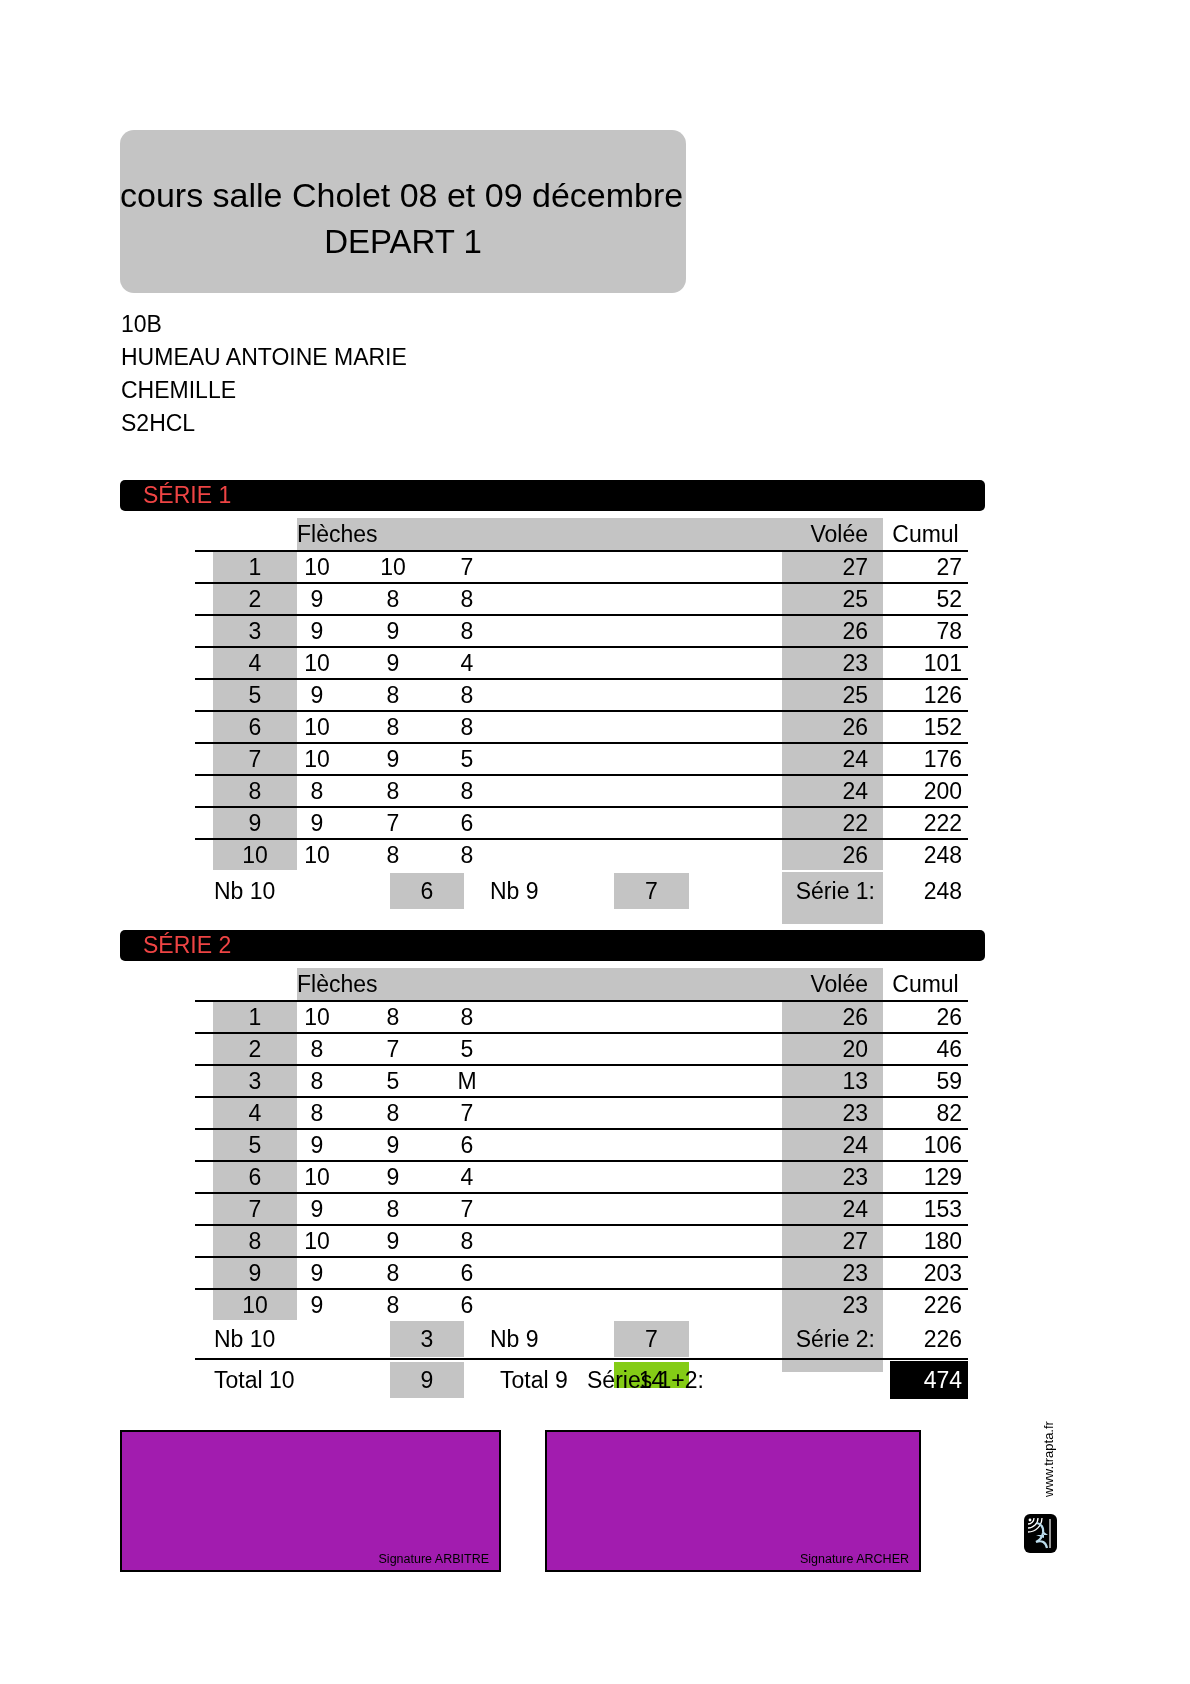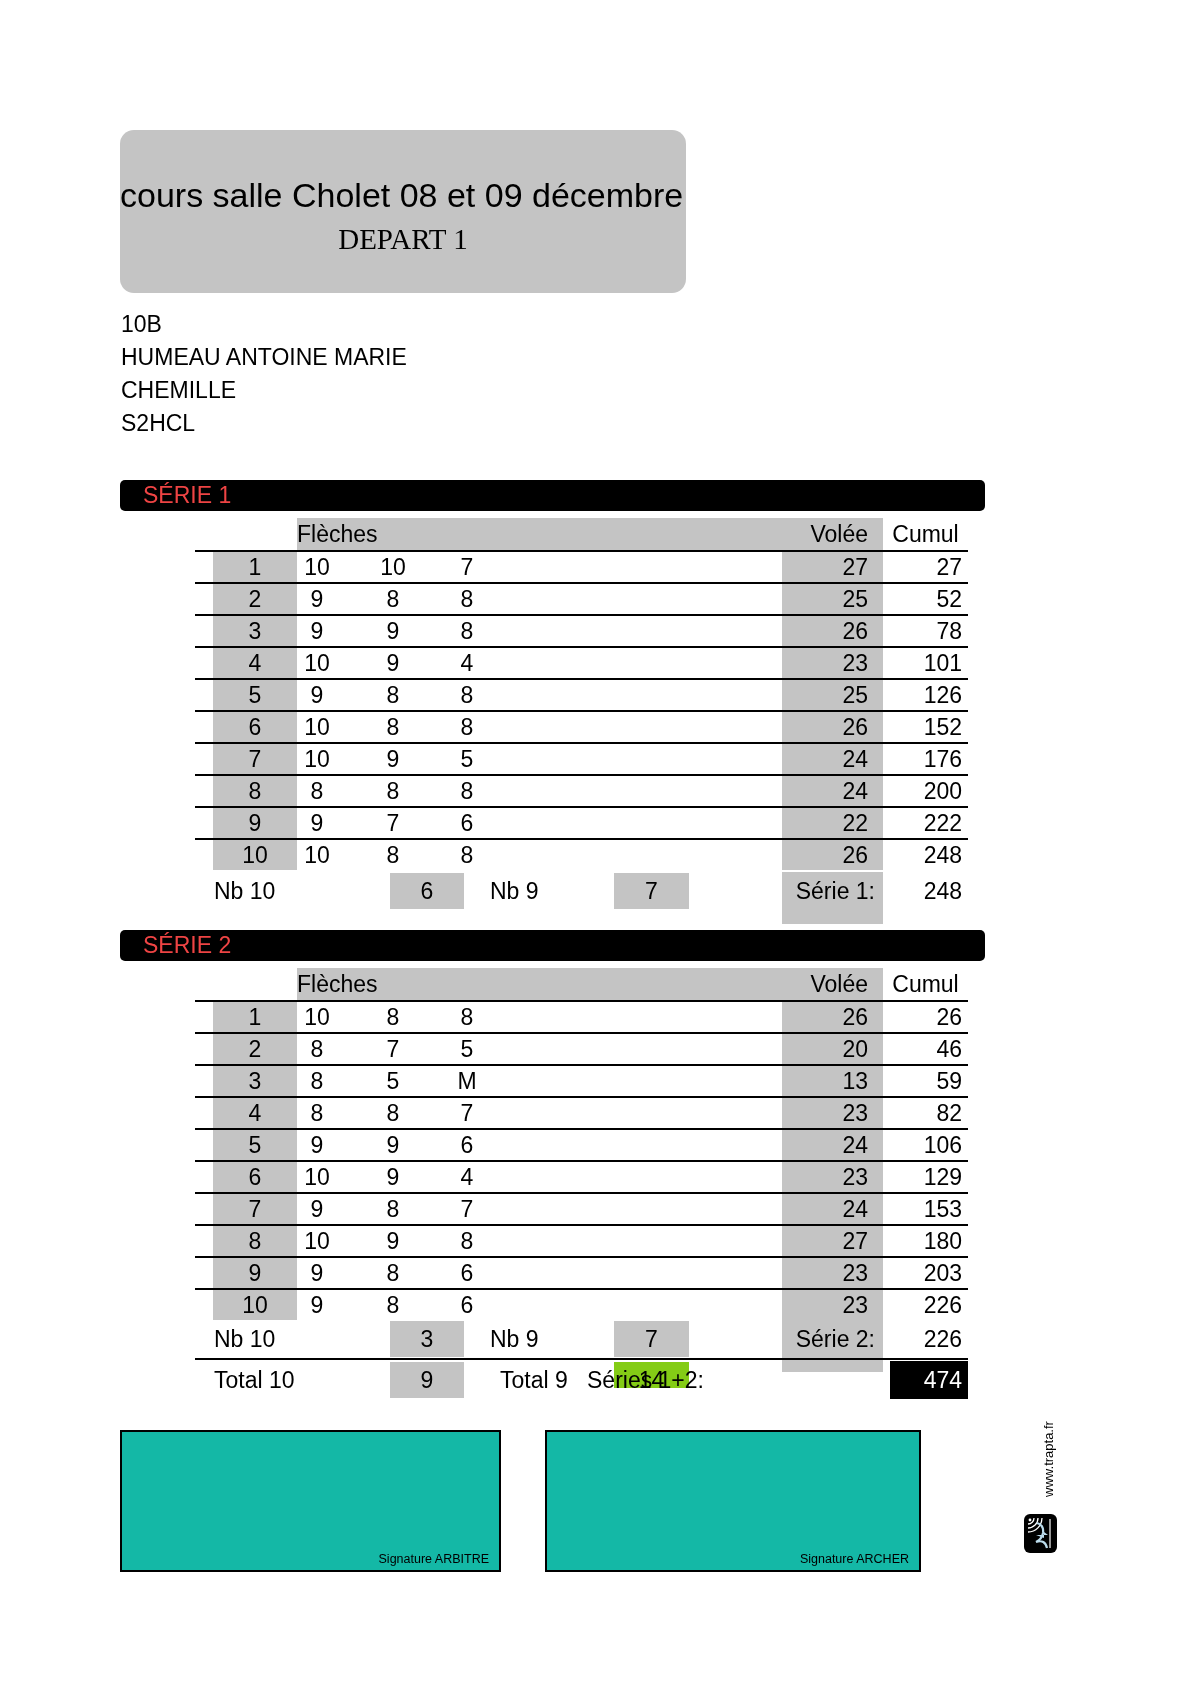--- a/index.html
+++ b/index.html
@@ -3,21 +3,21 @@
 <meta charset="utf-8">
 <style>
   html,body { margin:0; padding:0; background:#fff; }
   .page { position:relative; width:1190px; height:1684px; background:#ffffff;
           font-family:"Liberation Sans", sans-serif; color:#000; overflow:hidden; }
 
   
   .header-box { position:absolute; left:120px; top:130px; width:566px; height:163px;
                 background:#c4c4c4; border-radius:14px; overflow:hidden; text-align:center; }
   .header-title { margin-top:46px; font-size:34px; white-space:nowrap; }
-  .header-sub   { margin-top:8px; font-size:29px; white-space:nowrap;font-family:Liberation Serif, serif; }
+  .header-sub   { margin-top:8px; font-size:33px; white-space:nowrap; }
 
   
   .info { position:absolute; left:121px; top:308px; font-size:23px; line-height:33px; }
 
   
   .series-bar { position:absolute; left:120px; width:865px; height:31px; background:#000;
                 border-radius:5px; color:#ef4444; font-size:23px; line-height:31px;
                 padding-left:23px; box-sizing:border-box; }
 
   
@@ -59,21 +59,21 @@
   .totrow span { position:absolute; line-height:40px; }
   .totrow .lbl1   { left:19px; }
   .totrow .c1     { left:195px; top:2px; width:74px; height:36px; background:#c4c4c4; text-align:center; line-height:36px; }
   .totrow .lbl2   { left:305px; }
   .totrow .c2     { left:419px; top:2px; width:75px; height:26px; background:#84cc16; text-align:center; line-height:36px; }
   .totrow .slabel { left:392px; width:285px; text-align:left; }
   .totrow .black  { left:695px; top:1px; width:78px; height:38px; background:#000; color:#fff;
                     text-align:right; padding-right:6px; box-sizing:border-box; line-height:38px; }
 
   
-  .sigbox { position:absolute; top:1430px; height:142px; border:2px solid #000; box-sizing:border-box; background:#14b8a6; }
+  .sigbox { position:absolute; top:1430px; height:142px; border:2px solid #000; box-sizing:border-box; background:#a21caf; }
   .sigbox.left  { left:120px; width:381px; }
   .sigbox.right { left:545px; width:376px; }
   .siglabel { position:absolute; right:10px; bottom:4px; font-size:12.5px; }
 
   
   .url { position:absolute; left:1048px; top:1459px; transform:translate(-50%,-50%) rotate(-90deg);
          font-size:13px; white-space:nowrap; }
   .logo { position:absolute; left:1024px; top:1514px; width:33px; height:39px; }
 </style>
 </head>

